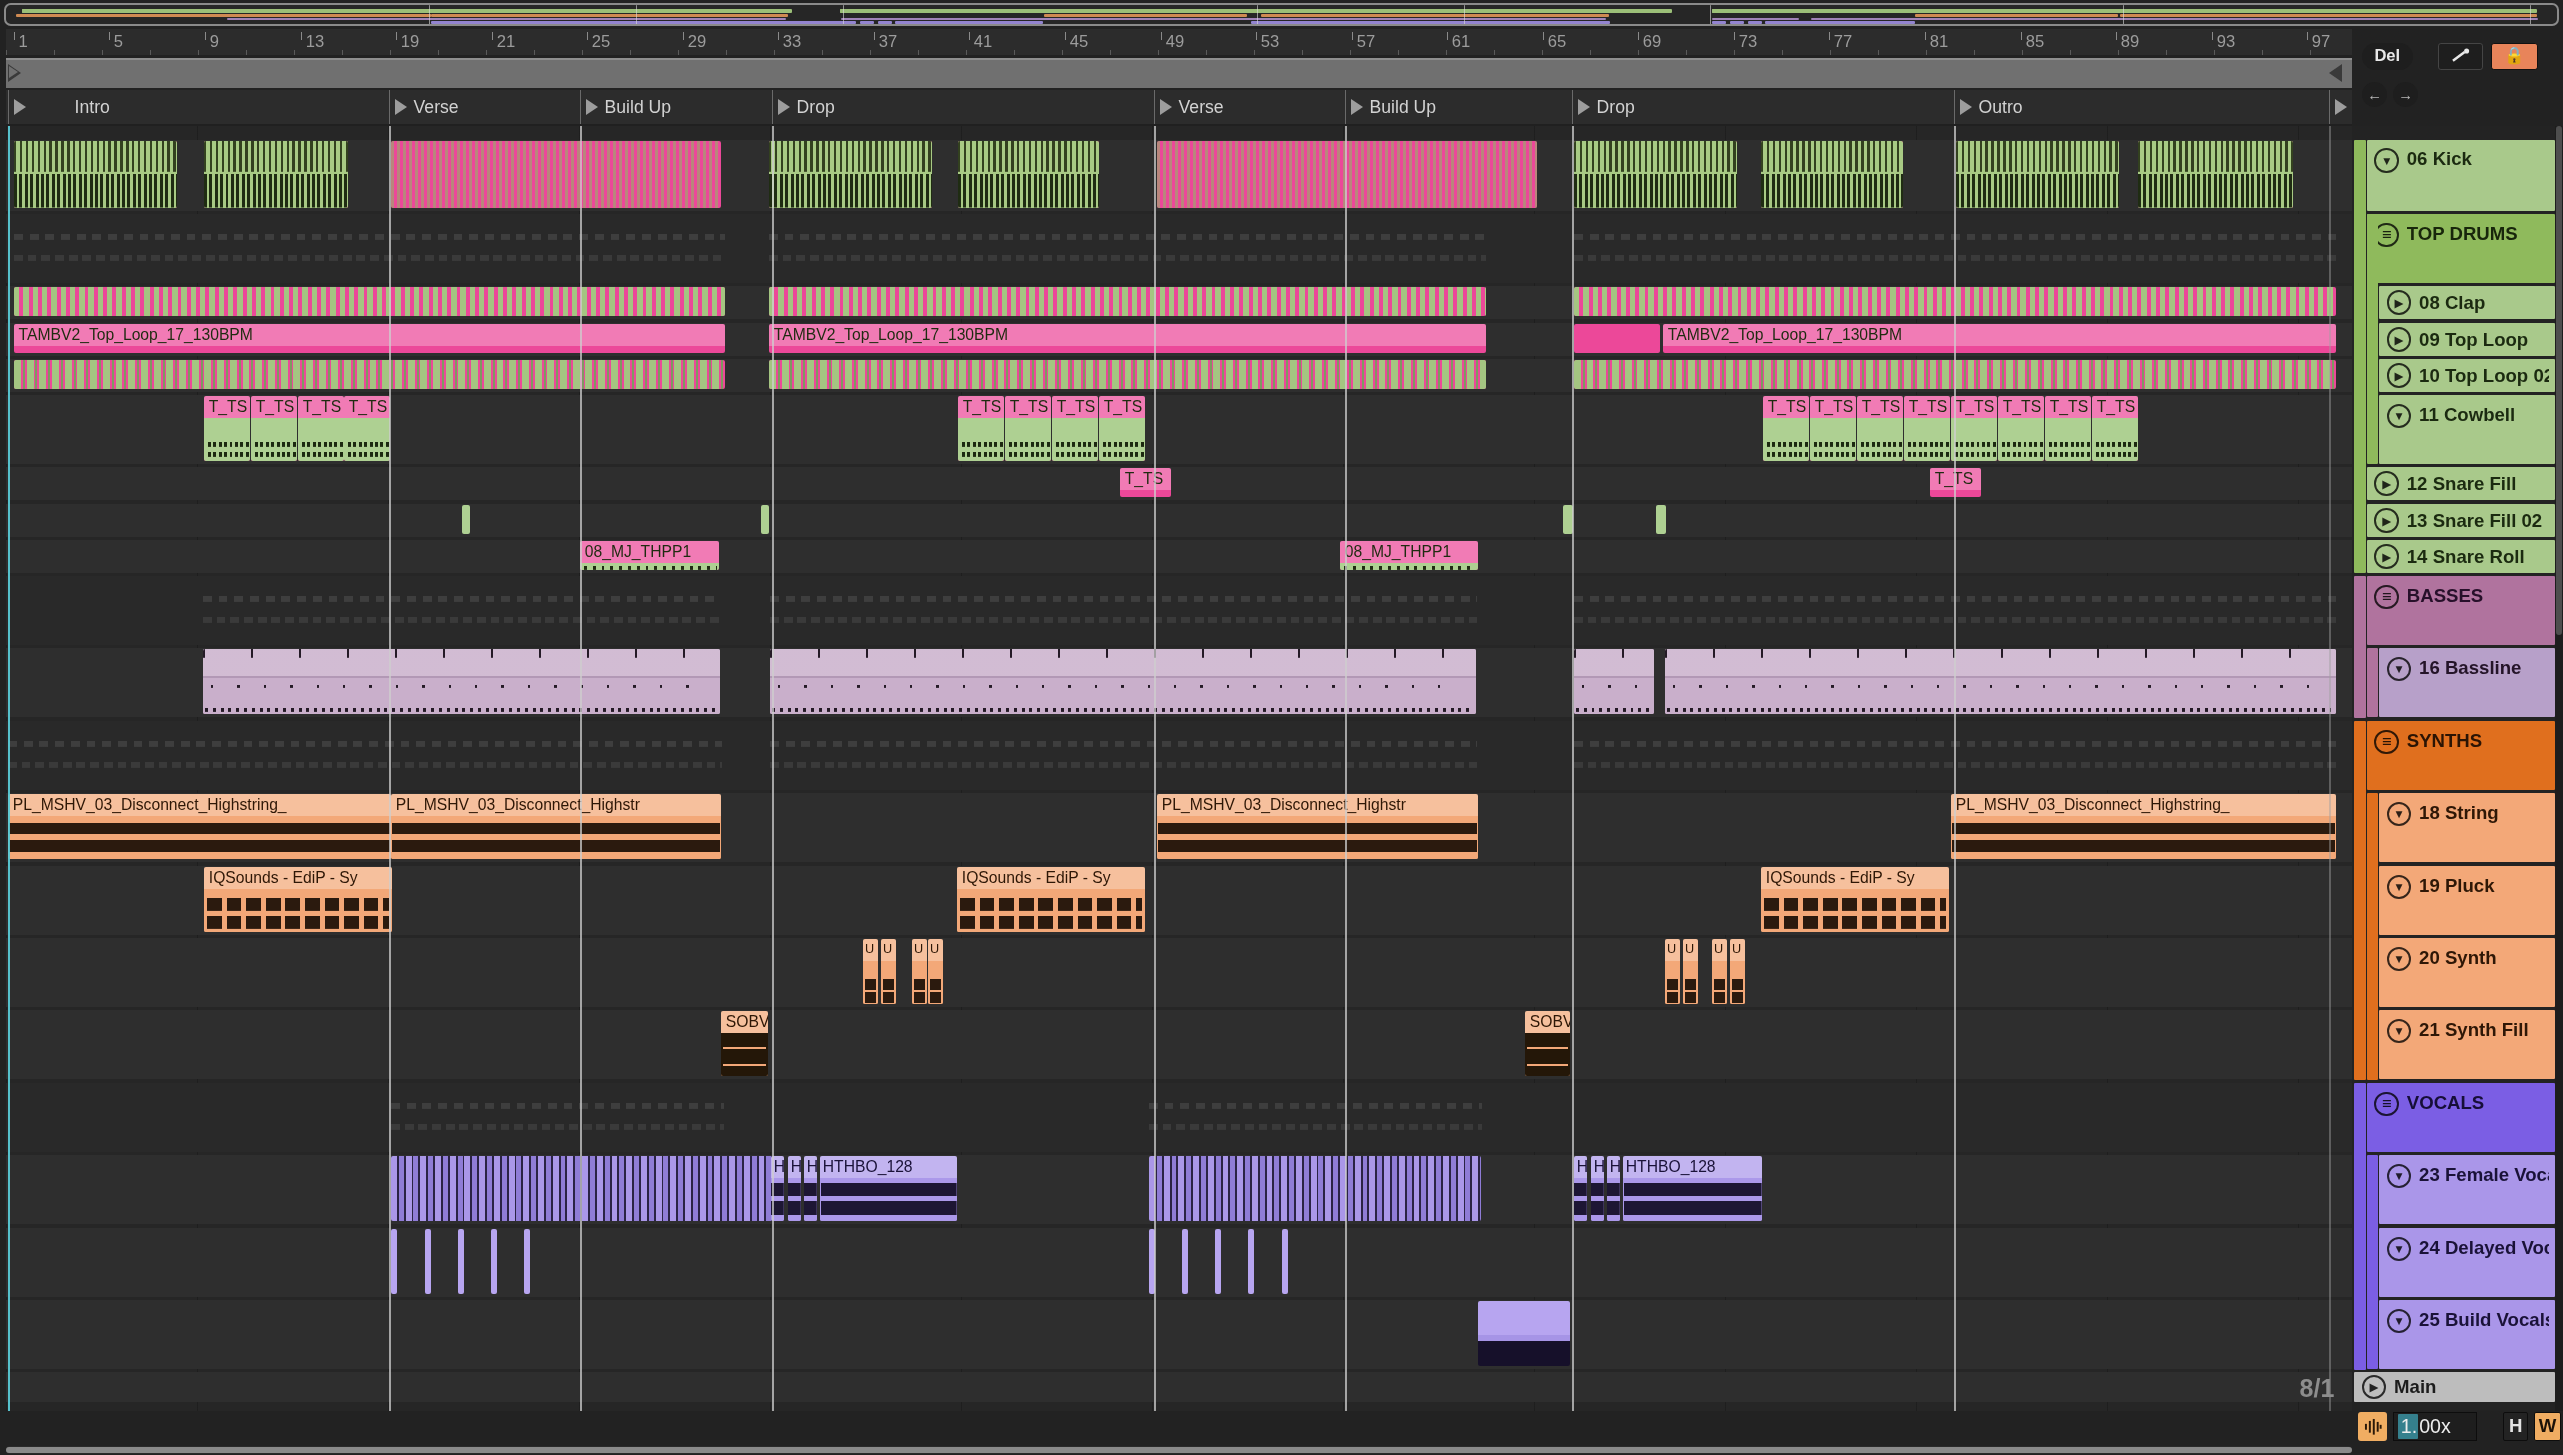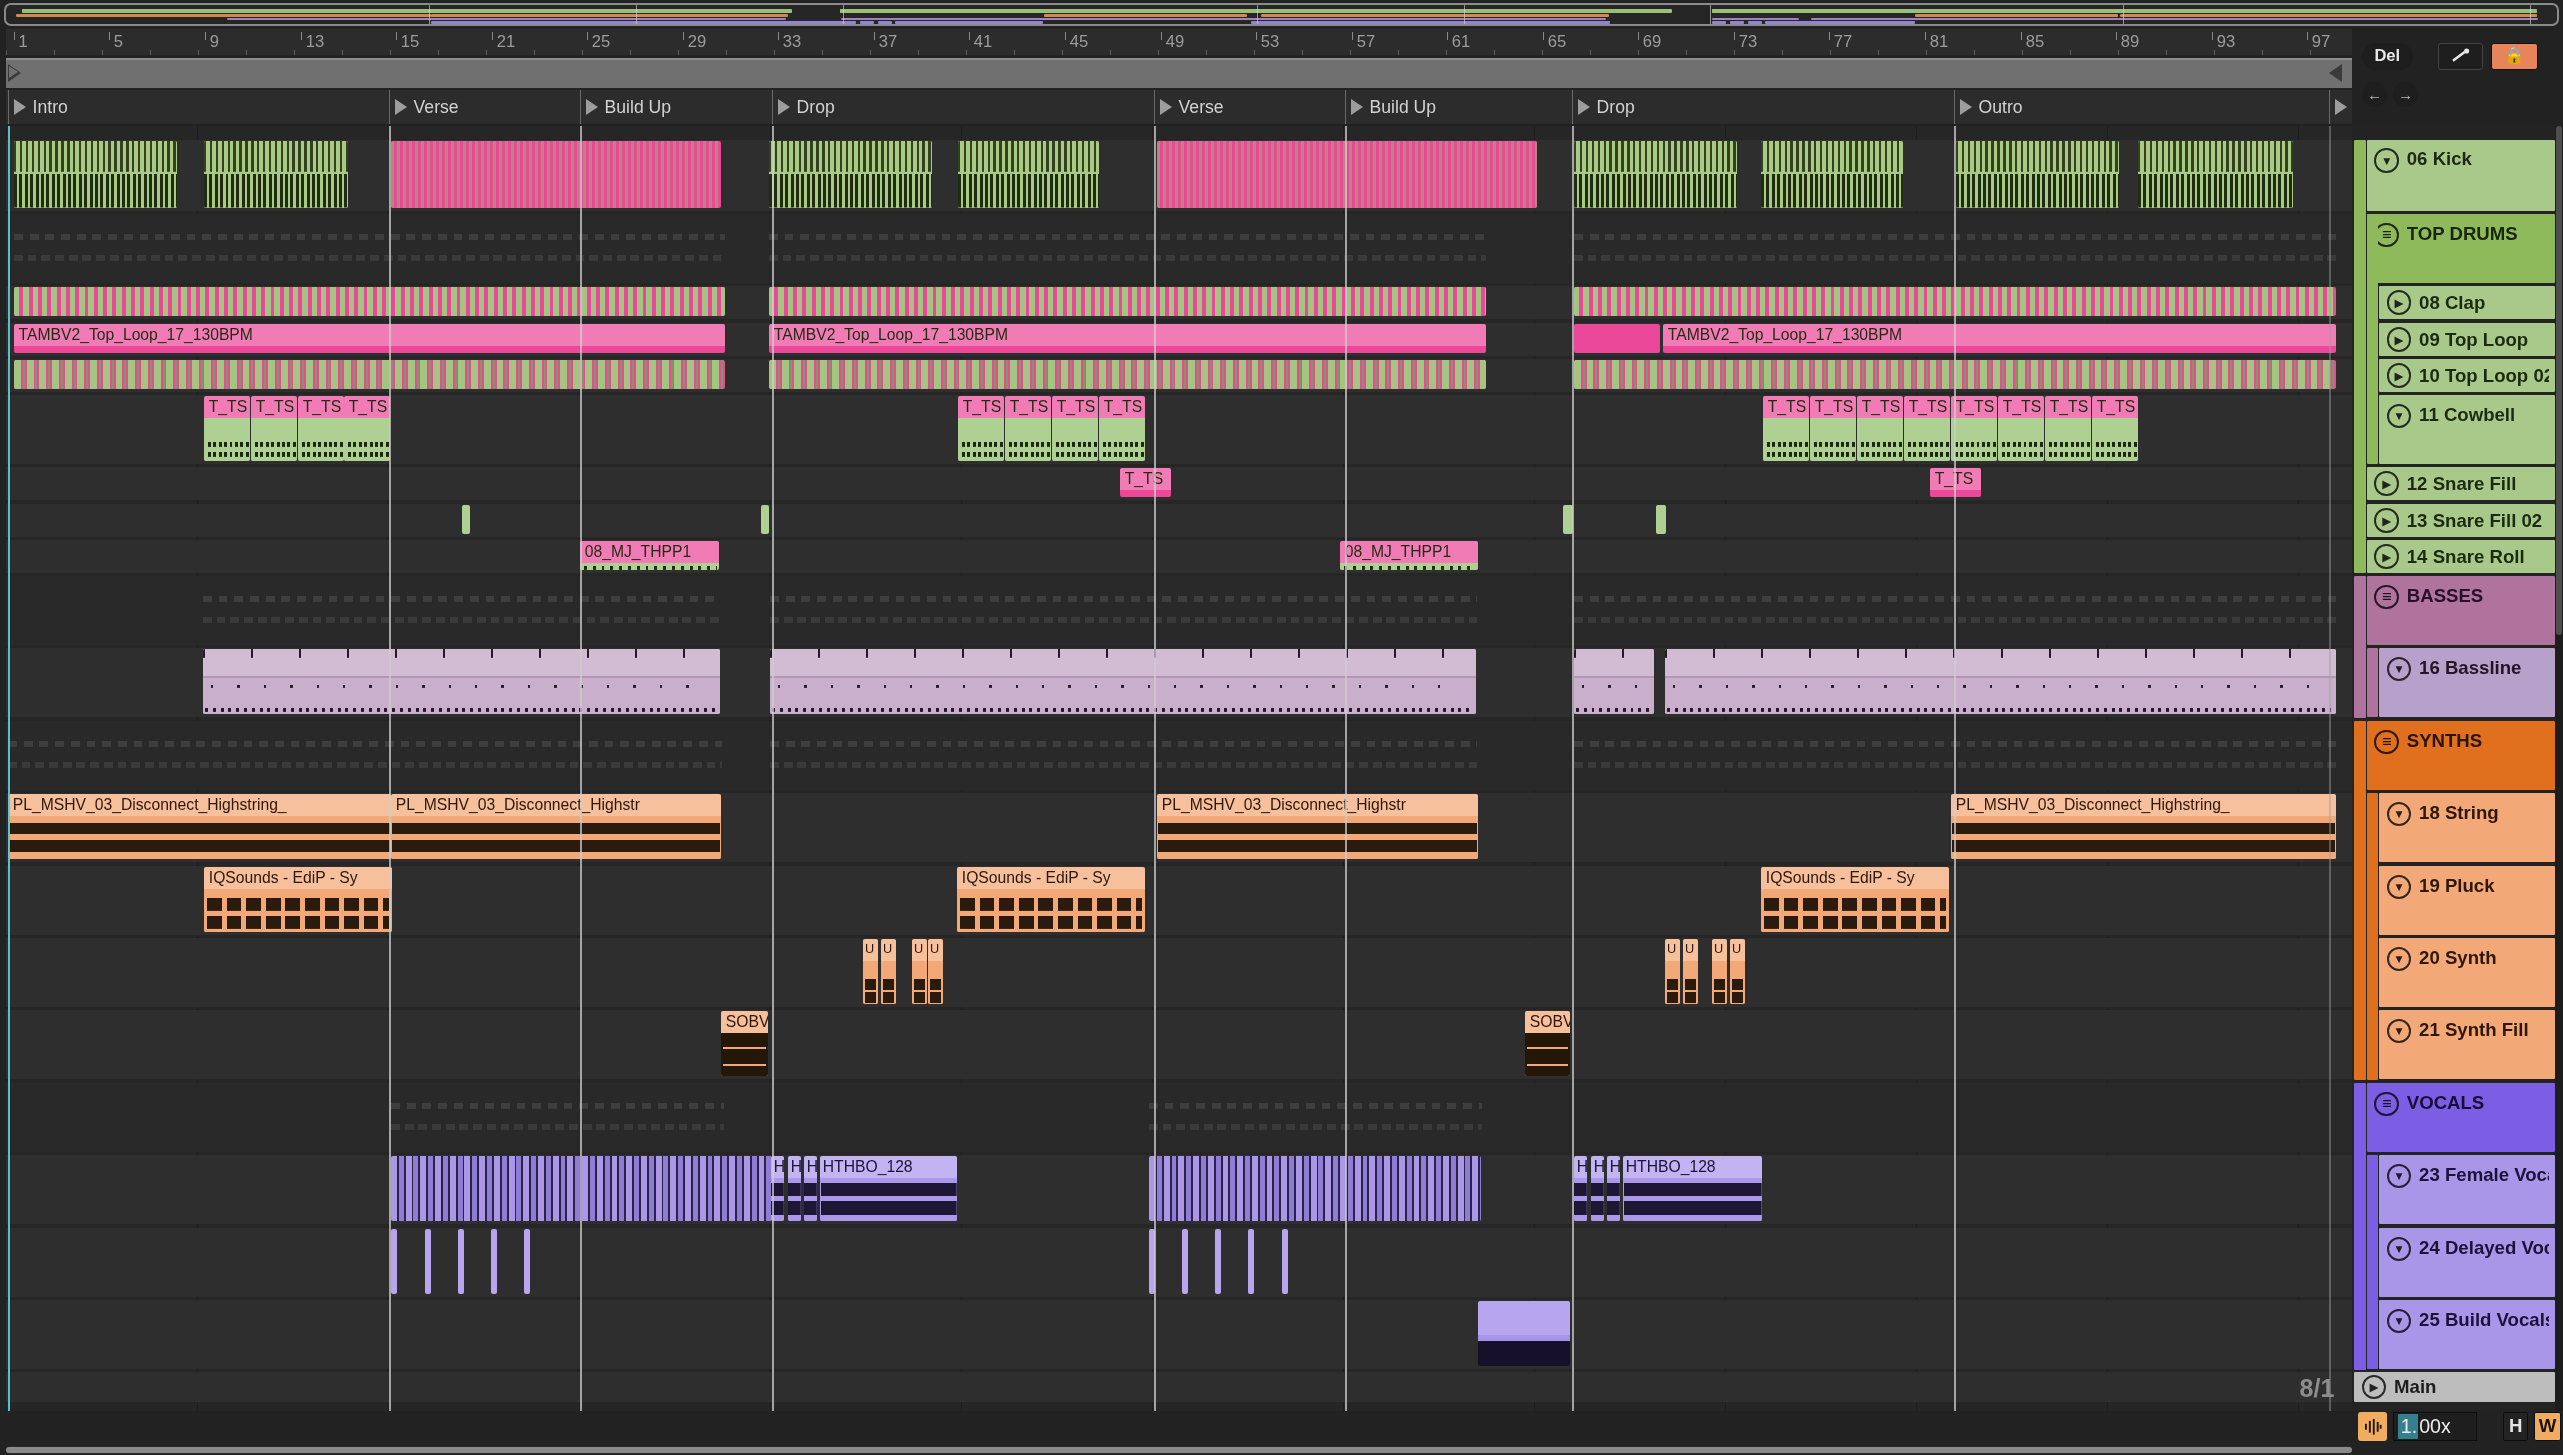--- a/index.html
+++ b/index.html
@@ -214,21 +214,21 @@
       <div class="ovseg" style="left: 2117px; width: 1px; top: 0px; height: 23.5px; background: rgba(220, 220, 220, 0.6);"></div>
       <div class="ovseg" style="left: 2524px; width: 1px; top: 0px; height: 23.5px; background: rgba(220, 220, 220, 0.6);"></div>
     </div>
 
   <div id="rulerband">
       <div id="rulerticks"></div>
       <span class="bnum" style="left: 7.8px;">1</span>
       <span class="bnum" style="left: 103px;">5</span>
       <span class="bnum" style="left: 199px;">9</span>
       <span class="bnum" style="left: 295px;">13</span>
-      <span class="bnum" style="left: 390px;">15</span>
+      <span class="bnum" style="left: 390px;">19</span>
       <span class="bnum" style="left: 486px;">21</span>
       <span class="bnum" style="left: 581px;">25</span>
       <span class="bnum" style="left: 677px;">29</span>
       <span class="bnum" style="left: 772px;">33</span>
       <span class="bnum" style="left: 868px;">37</span>
       <span class="bnum" style="left: 963px;">41</span>
       <span class="bnum" style="left: 1059px;">45</span>
       <span class="bnum" style="left: 1155px;">49</span>
       <span class="bnum" style="left: 1250px;">53</span>
       <span class="bnum" style="left: 1346px;">57</span>
@@ -243,21 +243,21 @@
       <span class="bnum" style="left: 2206px;">93</span>
       <span class="bnum" style="left: 2301px;">97</span>
     </div>
 
   <div id="loopband">
     <div id="loopstart"></div>
     <div id="loopend"></div>
   </div>
 
   <div id="markerband">
-      <div class="mflag" style="left: 2px;">
+      <div class="mflag" style="left: 2px; gap: 42px;">
         <div class="mtri"></div>
         <div class="mlab">Intro</div>
       </div>
       <div class="mflag" style="left: 383px;">
         <div class="mtri"></div>
         <div class="mlab">Verse</div>
       </div>
       <div class="mflag" style="left: 574px;">
         <div class="mtri"></div>
         <div class="mlab">Build Up</div>

